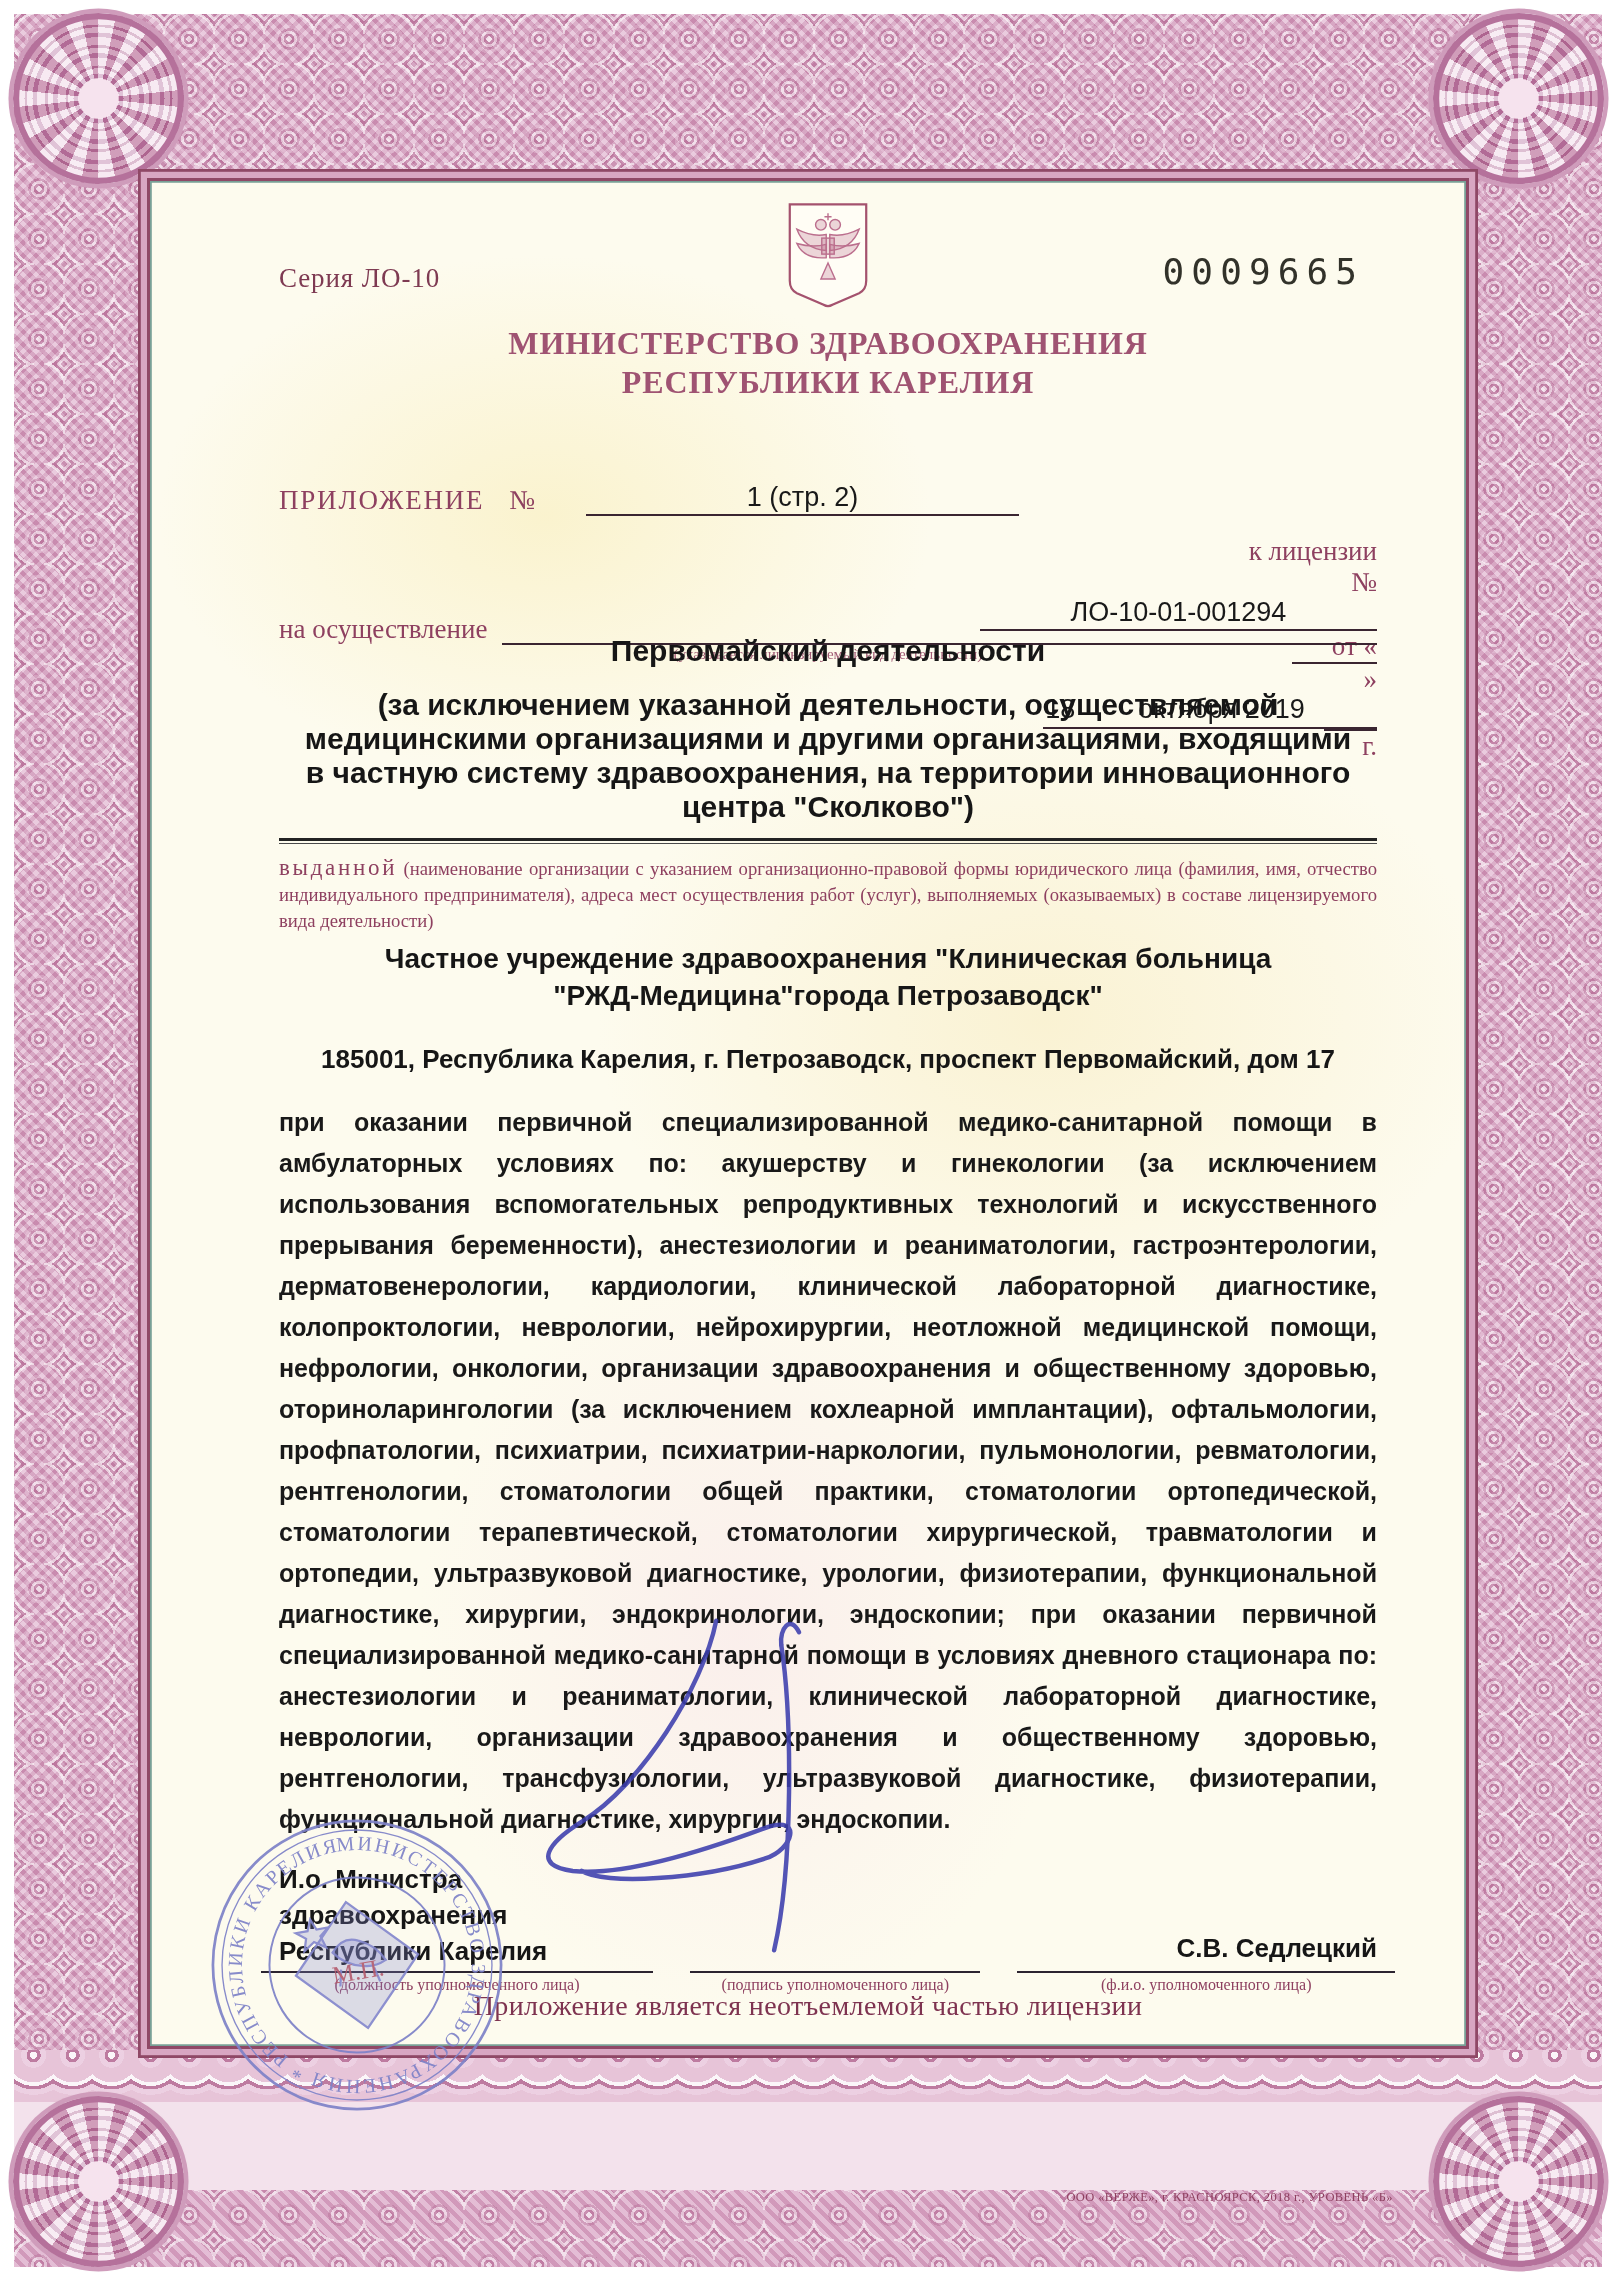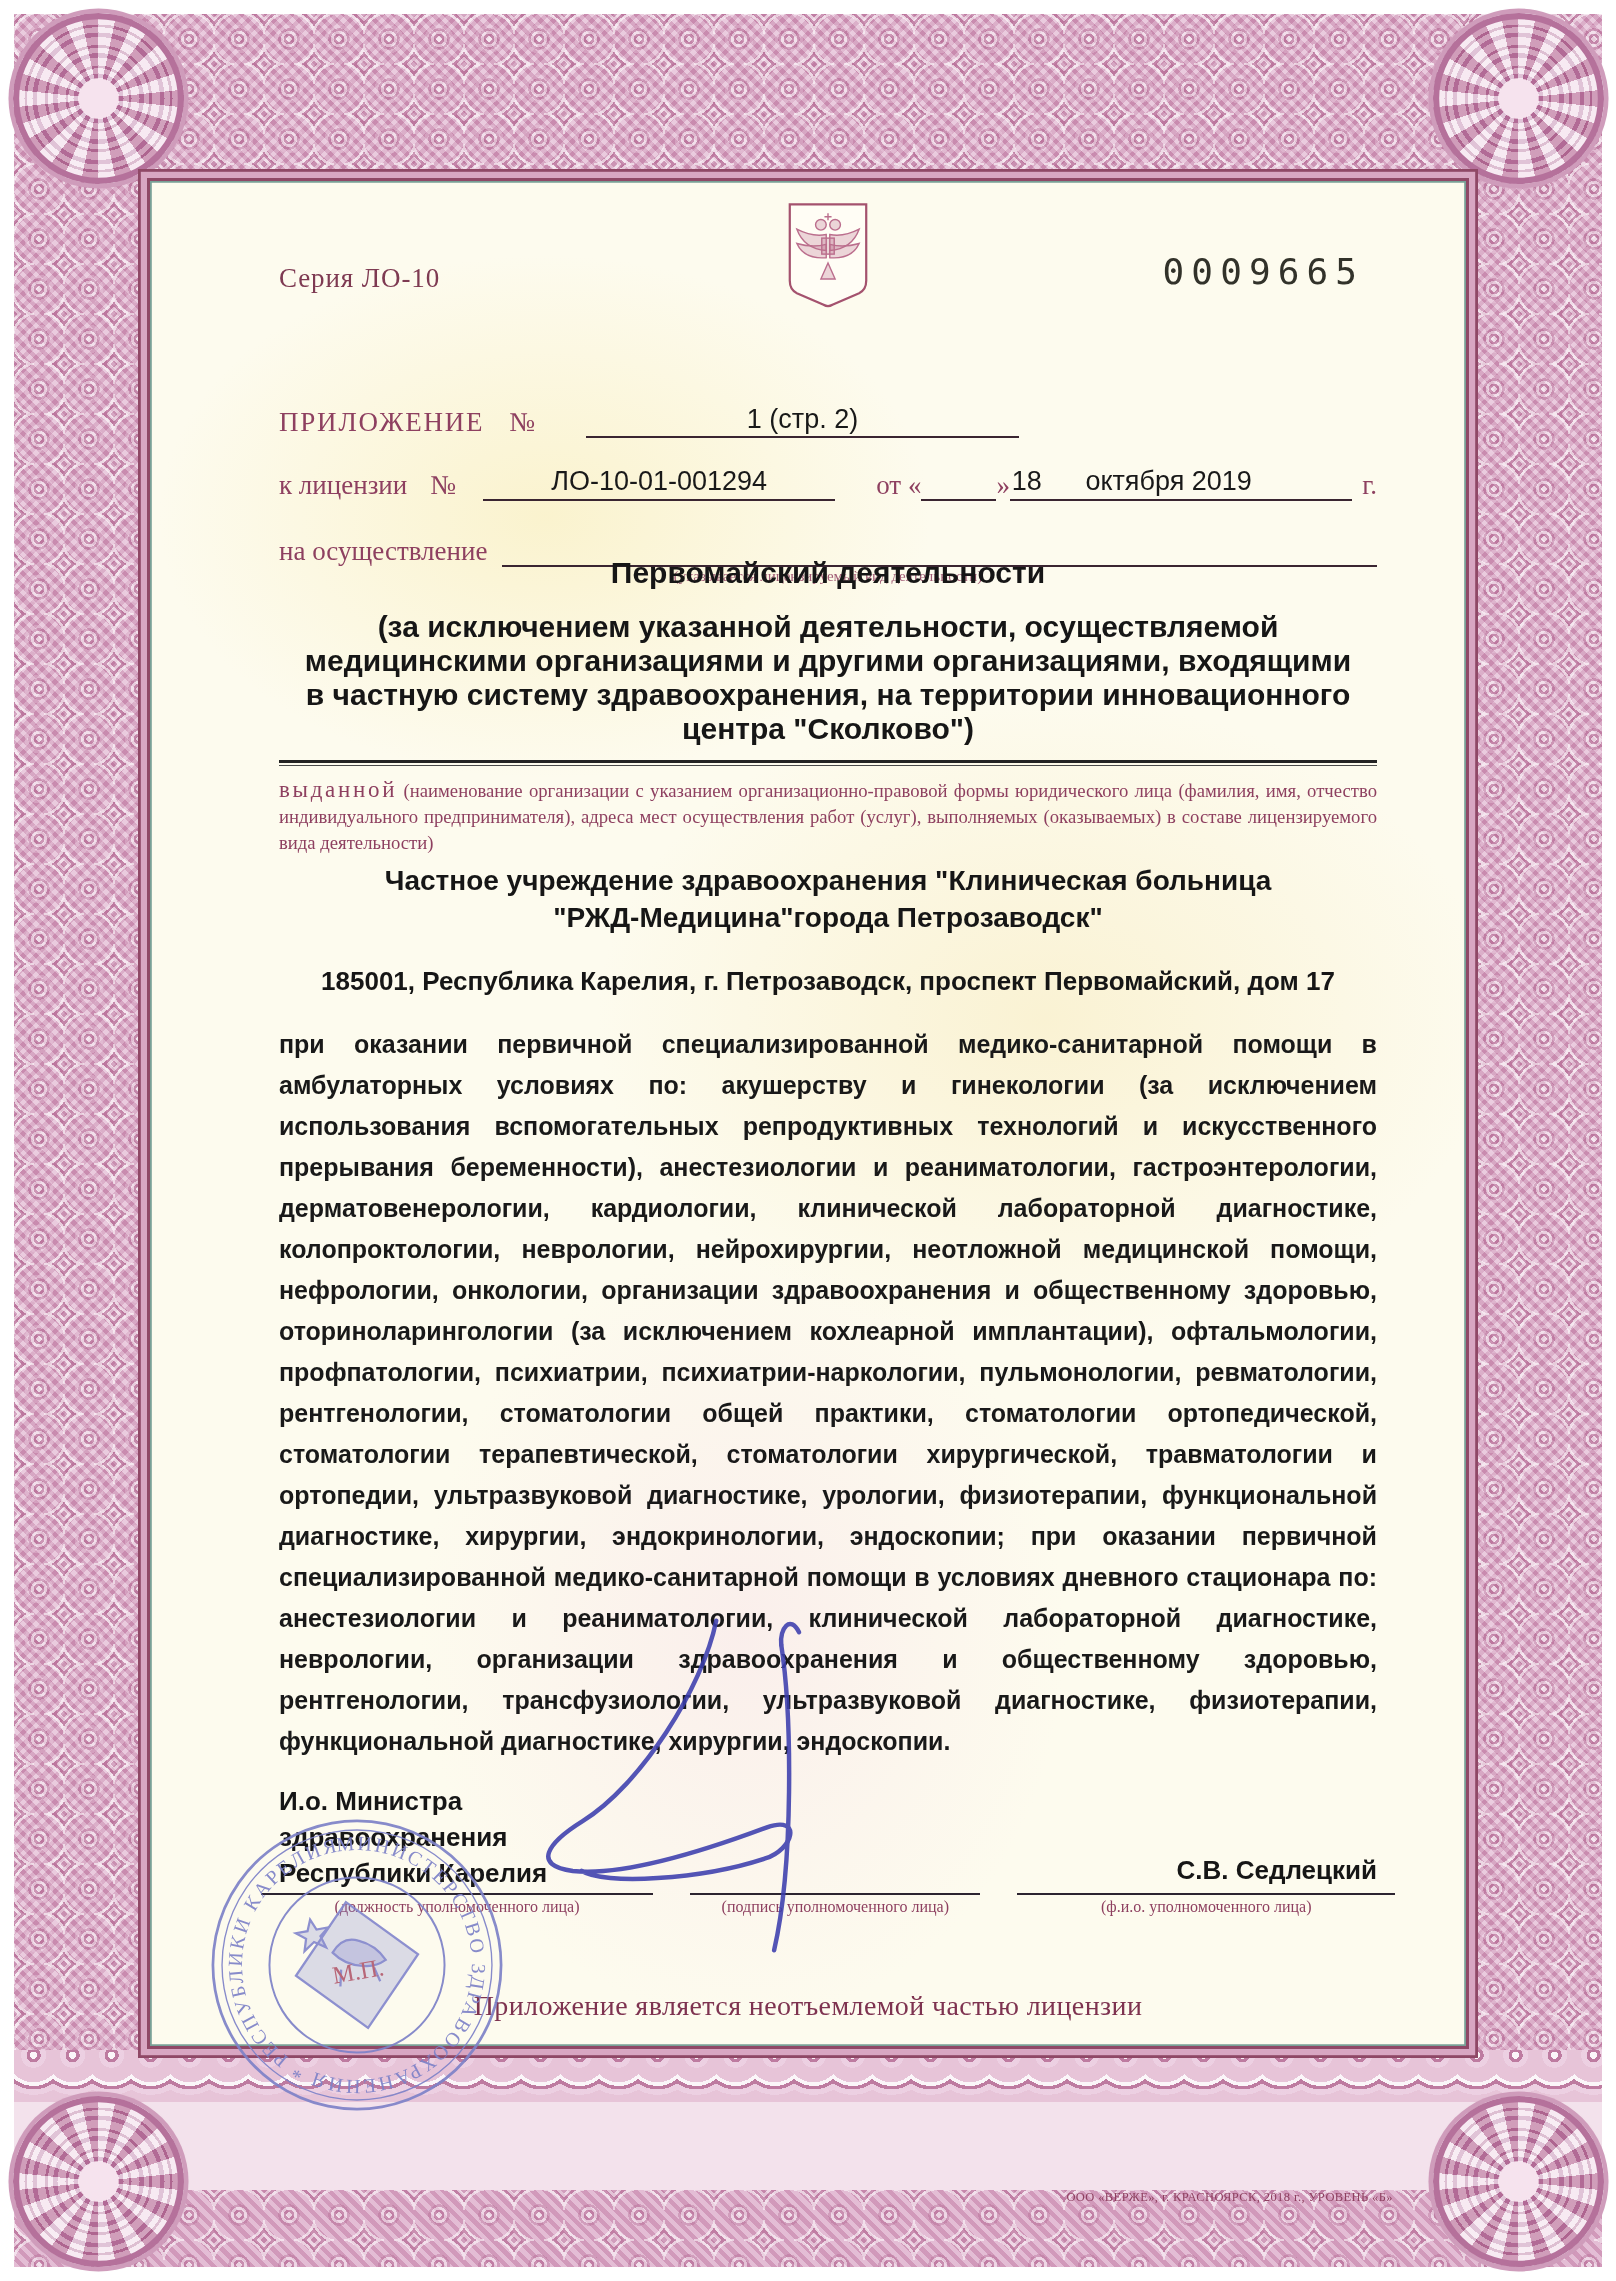--- a/index.html
+++ b/index.html
@@ -50,21 +50,21 @@
   .emblem{position:absolute;left:50%;transform:translateX(-50%);top:18px;width:91px;height:112px;}
   .serial{position:absolute;right:102px;top:70px;font-family:"DejaVu Sans Mono", monospace;font-size:36px;letter-spacing:7.1px;color:#32322a;font-weight:500;}
 
   .title{height:78px;text-align:center;color:#9f5372;font-weight:700;font-size:32px;line-height:39px;letter-spacing:0.9px;}
 
   .row{display:flex;align-items:flex-end;margin:0 89px;font-size:27px;color:#8e4060;}
   .row .lbl{white-space:nowrap;}
   .fill{border-bottom:2.7px solid #3a2531;display:flex;align-items:flex-end;justify-content:center;font-family:"Liberation Sans", sans-serif;font-weight:400;font-size:27px;color:#191919;padding:0 7.1px 1.8px 7.1px;line-height:1.1;}
   .annex-row{margin-top:71px;height:43px;letter-spacing:1.8px;}
   .annex-row .fill{width:419px;margin-left:49px;letter-spacing:0;}
-  .lic-row{margin-top:19.6px;height:43px;}
+  .lic-row{margin-top:19.6px;height:43px;flex-direction:column;}
   .lic-row .fill{letter-spacing:0;}
   .gap{display:inline-block;border-bottom:2.7px solid #3a2531;height:36px;}
   .act-row{margin-top:27px;height:39px;}
   .act-row .fill-rest{flex:1;border-bottom:2.7px solid #3a2531;height:36px;}
 
   .act-caption{margin-top:1.8px;text-align:center;font-size:15px;color:#a05a74;height:18px;}
   .act-value{margin-top:-30px;text-align:center;font-family:"Liberation Sans", sans-serif;font-weight:700;font-size:30px;color:#161616;position:relative;z-index:2;}
   .act-note{margin:19.6px 107px 0 107px;text-align:center;font-family:"Liberation Sans", sans-serif;font-weight:700;font-size:30px;line-height:34px;color:#161616;}
 
   .divider{margin:14.3px 89px 0 89px;border-top:3.6px solid #232323;border-bottom:0.9px solid #4a4a4a;height:1.8px;}
@@ -124,20 +124,24 @@
             <circle cx="43" cy="29" r="6"></circle>
             <circle cx="59" cy="29" r="6"></circle>
             <path d="M51,16 v8 M47,20 h8" fill="none"></path>
             <rect x="44" y="44" width="14" height="18"></rect>
             <path d="M51,72 L43,90 H59 Z"></path>
           </g>
         </svg>
         <span class="serial">0009665</span>
       </div>
 
+      <div class="title">
+        <div>МИНИСТЕРСТВО ЗДРАВООХРАНЕНИЯ</div>
+        <div>РЕСПУБЛИКИ КАРЕЛИЯ</div>
+      </div>
 
       <div class="row annex-row">
         <span class="lbl">ПРИЛОЖЕНИЕ</span>
         <span class="lbl" style="margin-left:25px">№</span>
         <span class="fill">1 (стр. 2)</span>
       </div>
 
       <div class="row lic-row">
         <span class="lbl">к лицензии</span>
         <span class="lbl" style="margin-left:23px">№</span>

